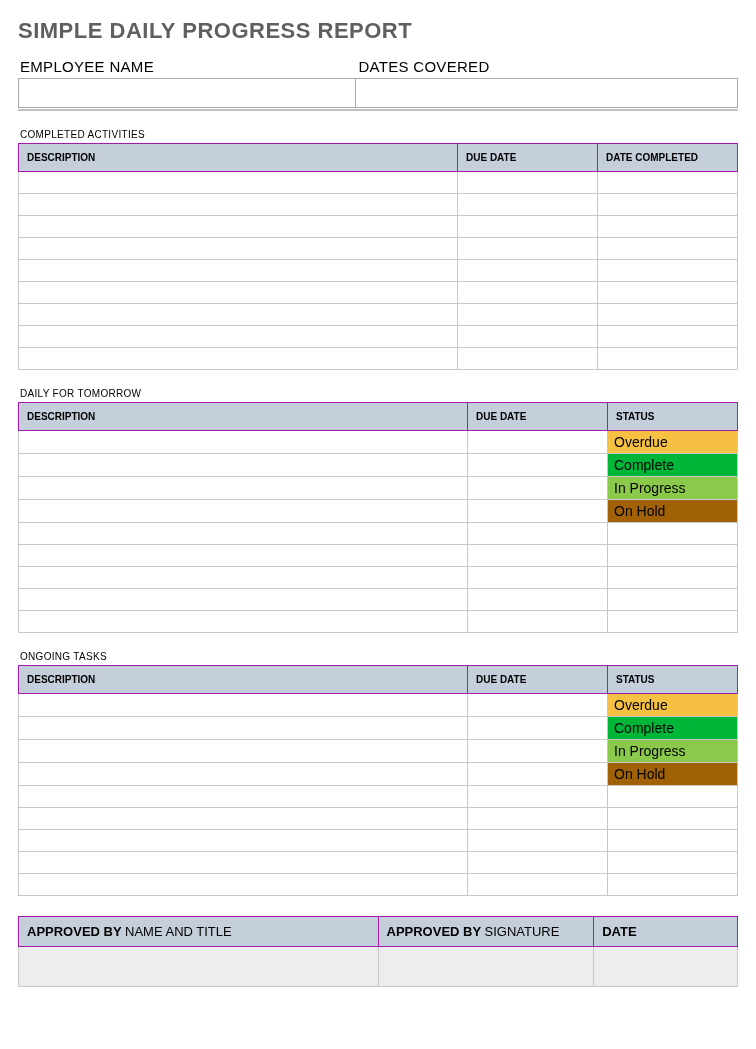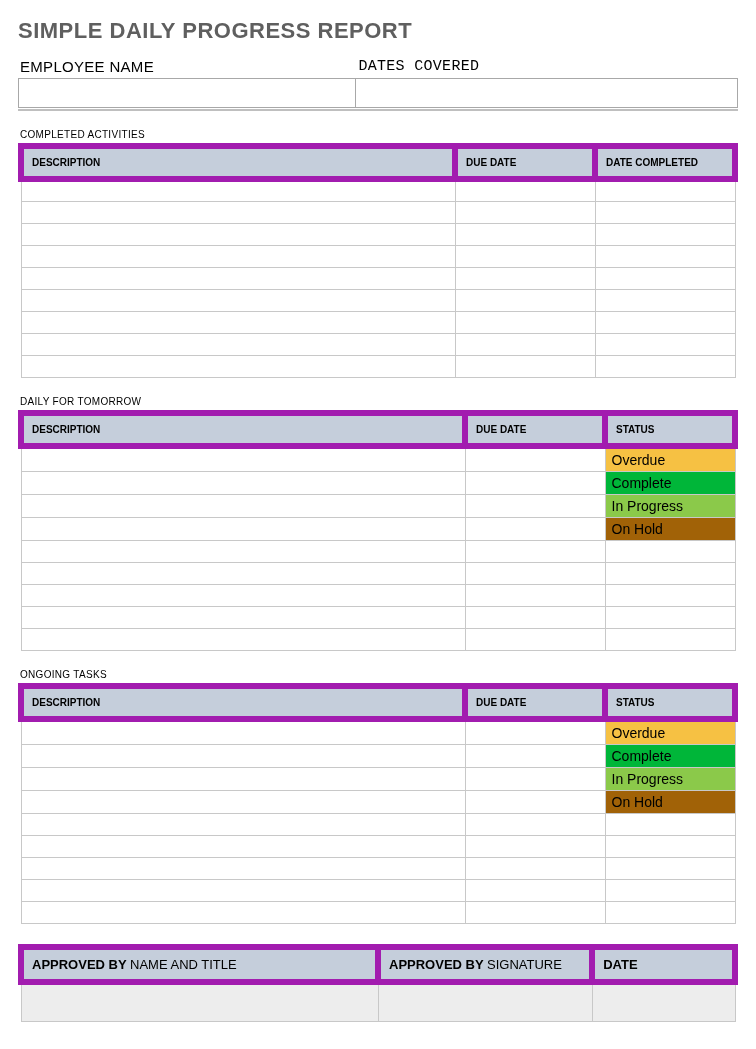--- a/index.html
+++ b/index.html
@@ -15,21 +15,21 @@
     font-size: 22px;
     letter-spacing: 0.5px;
     font-weight: 700;
     color: #5f5f5f;
     margin: 0 0 14px 0;
   }
   .meta-row { display: flex; gap: 0; }
   .meta-cell { display: flex; flex-direction: column; }
   .meta-cell.name { flex: 0 0 47%; }
   .meta-cell.dept { flex: 0 0 37%; }
-  .meta-cell.dates { flex: 1 1 auto; font-family: Liberation Mono, monospace; }
+  .meta-cell.dates { flex: 1 1 auto; }
   .meta-label {
     font-size: 15px;
     letter-spacing: 0.3px;
     padding: 0 0 3px 2px;
   }
   .meta-input {
     height: 30px;
     border: 1px solid #a8a8a8;
     background: #fff;
   }
@@ -49,21 +49,21 @@
     width: 100%;
     border-collapse: collapse;
     table-layout: fixed;
   }
   th {
     background: #c5cedb;
     font-size: 10px;
     font-weight: 700;
     text-align: left;
     padding: 8px 8px;
-    border: 6px solid #a21caf;
+    border: 1px solid #a21caf;
     margin-left: 36px;
   }
   td {
     border: 1px solid #c8c8c8;
     height: 22px;
     padding: 3px 6px;
     font-size: 10px;
     background: #fff;
   }
   .col-desc  { width: auto; }

